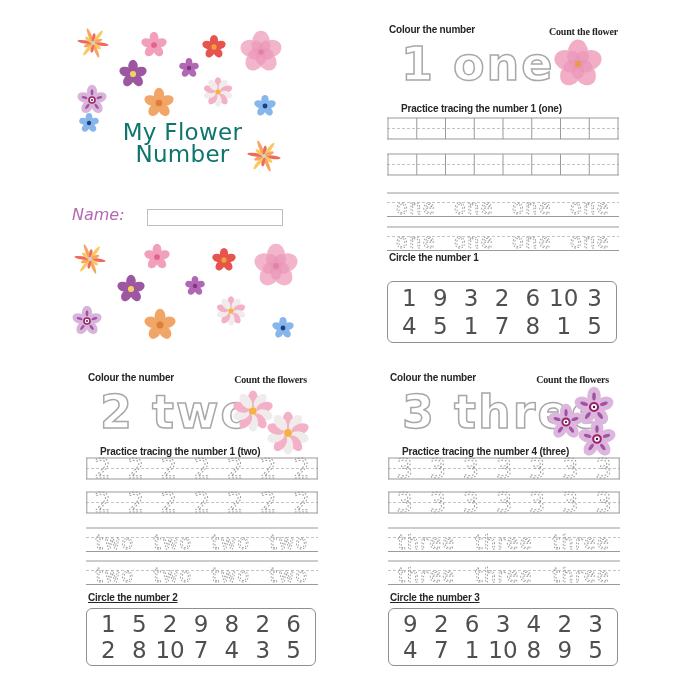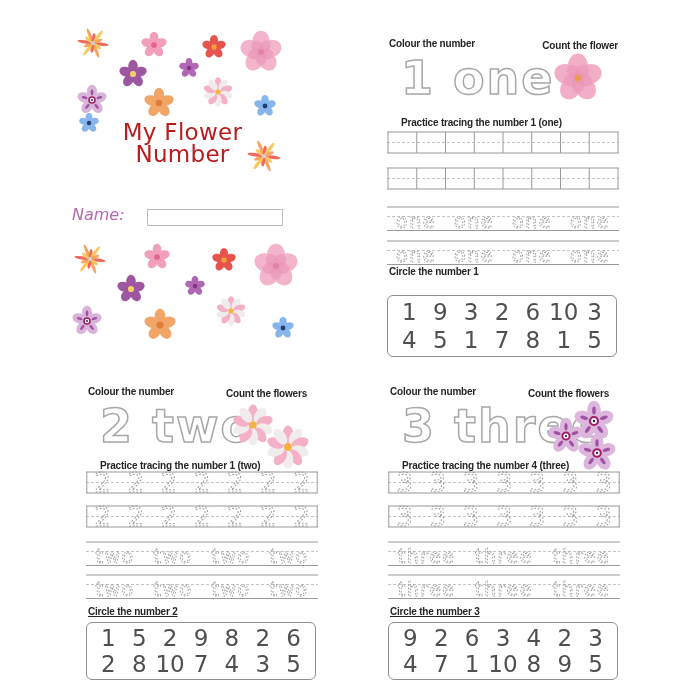--- a/index.html
+++ b/index.html
@@ -1,26 +1,26 @@
 <!DOCTYPE html>
 <html><head>
 <meta charset="utf-8">
 <style>
   html,body{margin:0;padding:0;background:#ffffff;}
   #canvas{position:relative;width:700px;height:700px;background:#ffffff;overflow:hidden;
           font-family:"Liberation Sans",sans-serif;}
 
-  .page{position:absolute;width:233px;height:335px;margin-top:14px;}
+  .page{position:absolute;width:233px;height:335px;}
   #page1{left:387px;top:22px;}
   #page2{left:86px;top:370px;}
   #page3{left:388px;top:370px;}
 
   .mini{position:absolute;font-size:10px;font-weight:700;color:#262626;letter-spacing:-0.2px;white-space:nowrap;}
   .colour-label{left:2px;top:2px;}
-  .count-label{right:2px;top:4px;}
+  .count-label{right:2px;top:4px;font-family:Liberation Serif, serif;}
   .layout-b .count-label{right:12px;}
 
   .big-outline{position:absolute;left:10px;top:12px;}
   .flower-layer{position:absolute;left:0;top:0;pointer-events:none;}
 
   .practice-label{left:2px;padding-left:12px;}
   .layout-a .practice-label{top:81px;}
   .layout-b .practice-label{top:76px;}
 
   .trace-row{position:absolute;left:0;}
@@ -33,21 +33,21 @@
   .layout-a .circle-label{top:230px;}
   .layout-b .circle-label{top:222px;text-decoration:underline;}
 
   .grid-box{position:absolute;left:0;width:230px;border:1.2px solid #8f8f8f;border-radius:6px;
             display:grid;grid-template-columns:repeat(7,1fr);align-items:center;justify-items:center;
             font-family:"DejaVu Sans",sans-serif;font-size:23px;color:#4f4f4f;padding:2px 6px;box-sizing:border-box;}
   .layout-a .grid-box{top:259px;height:62px;}
   .layout-b .grid-box{top:238px;height:58px;}
 
   #cover{position:absolute;left:60px;top:18px;width:300px;height:345px;}
-  .title{position:absolute;left:35px;top:103px;width:175px;text-align:center;color:#b91c1c;
+  .title{position:absolute;left:35px;top:103px;width:175px;text-align:center;color:#0f766e;
          font-family:"DejaVu Sans",sans-serif;font-size:23px;line-height:22px;font-weight:400;letter-spacing:0.3px;}
   .name-label{position:absolute;left:12px;top:187px;color:#b269b2;font-family:"DejaVu Sans",sans-serif;font-size:16px;font-style:italic;}
   .name-input{position:absolute;left:87px;top:191px;width:128px;height:15px;border:1px solid #bdbdbd;
               background:#ffffff;outline:none;font-size:12px;padding:0 3px;}
 </style>
 </head>
 <body>
 
 <div id="canvas">
 

